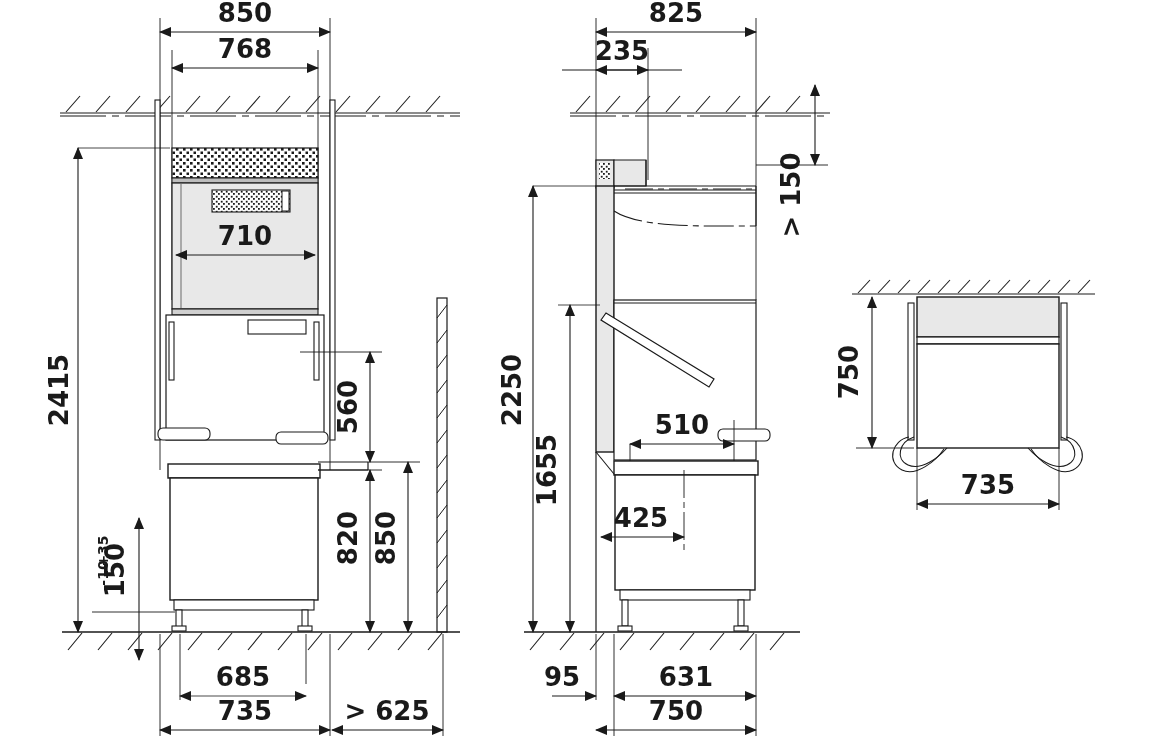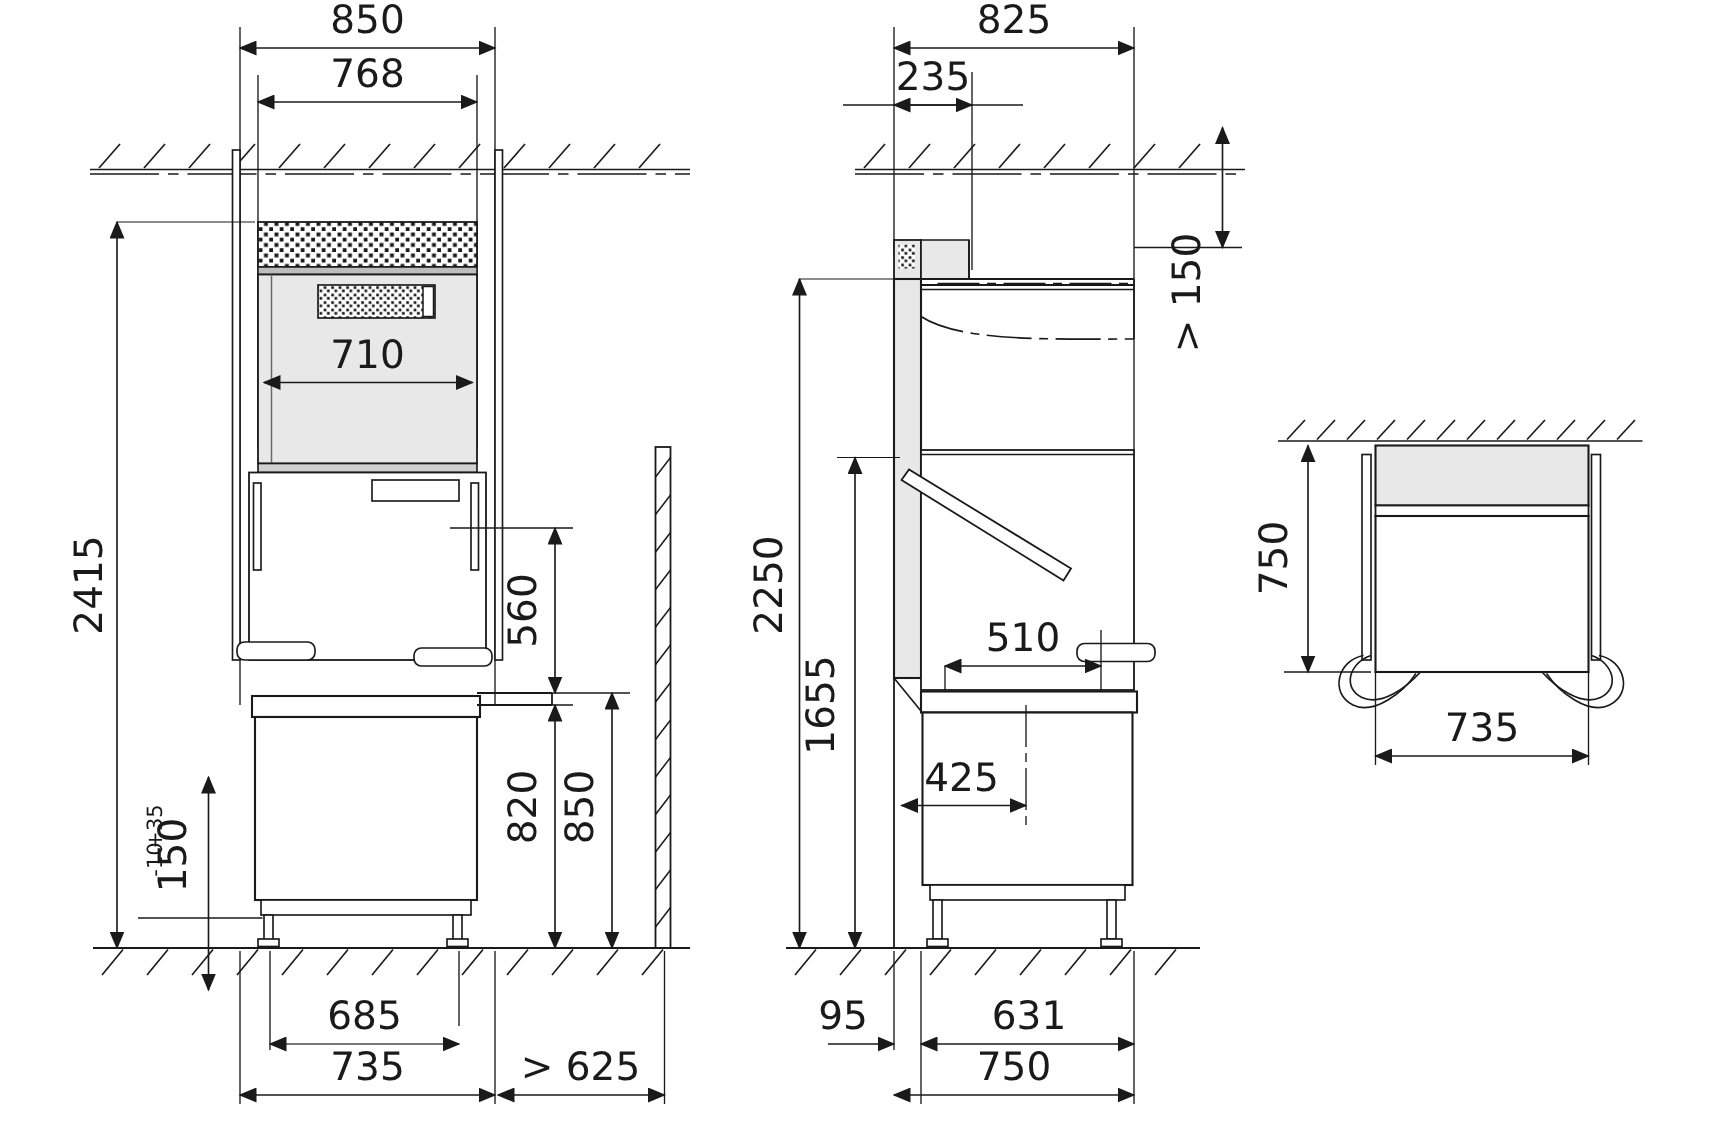--- a/index.html
+++ b/index.html
@@ -1,18 +1,18 @@
 <!DOCTYPE html>
 <html><head>
 <meta charset="utf-8">
 <style>
   html,body{margin:0;padding:0;background:#ffffff;}
   body{width:1150px;height:750px;overflow:hidden;
        font-family:"DejaVu Sans","Liberation Sans",sans-serif;}
-  #stage{position:relative;width:980px;height:750px;background:#737373;}
+  #stage{position:relative;width:980px;height:750px;background:#737373;font-weight:bold;}
   svg{display:block;}
   .dimtxt{font-family:"DejaVu Sans","Liberation Sans",sans-serif;font-size:26px;fill:#1a1a1a;}
   .dimtxt-sm{font-family:"DejaVu Sans","Liberation Sans",sans-serif;font-size:14px;fill:#1a1a1a;}
 </style>
 </head>
 <body>
 
 <div id="stage">
 <svg width="1150" height="750" viewBox="0 0 1150 750" xmlns="http://www.w3.org/2000/svg">
 

